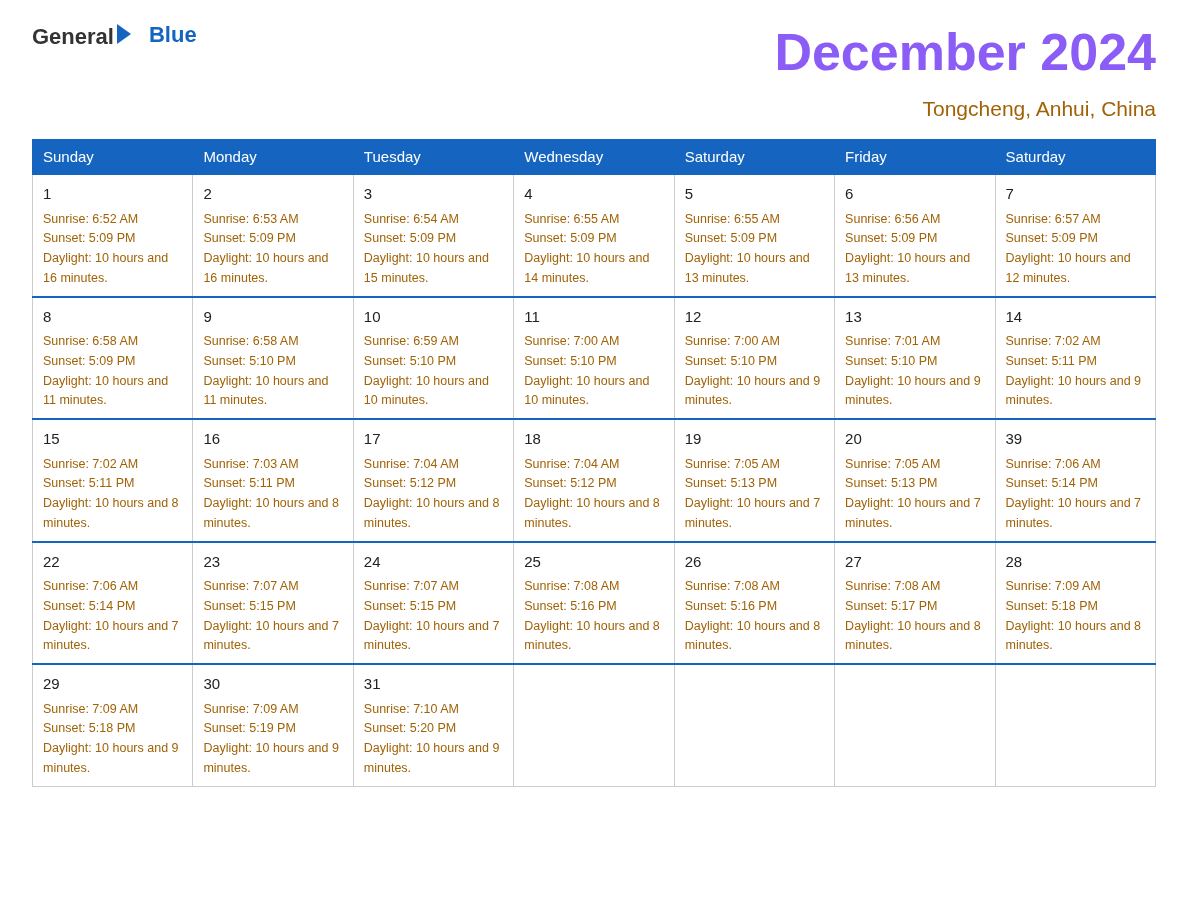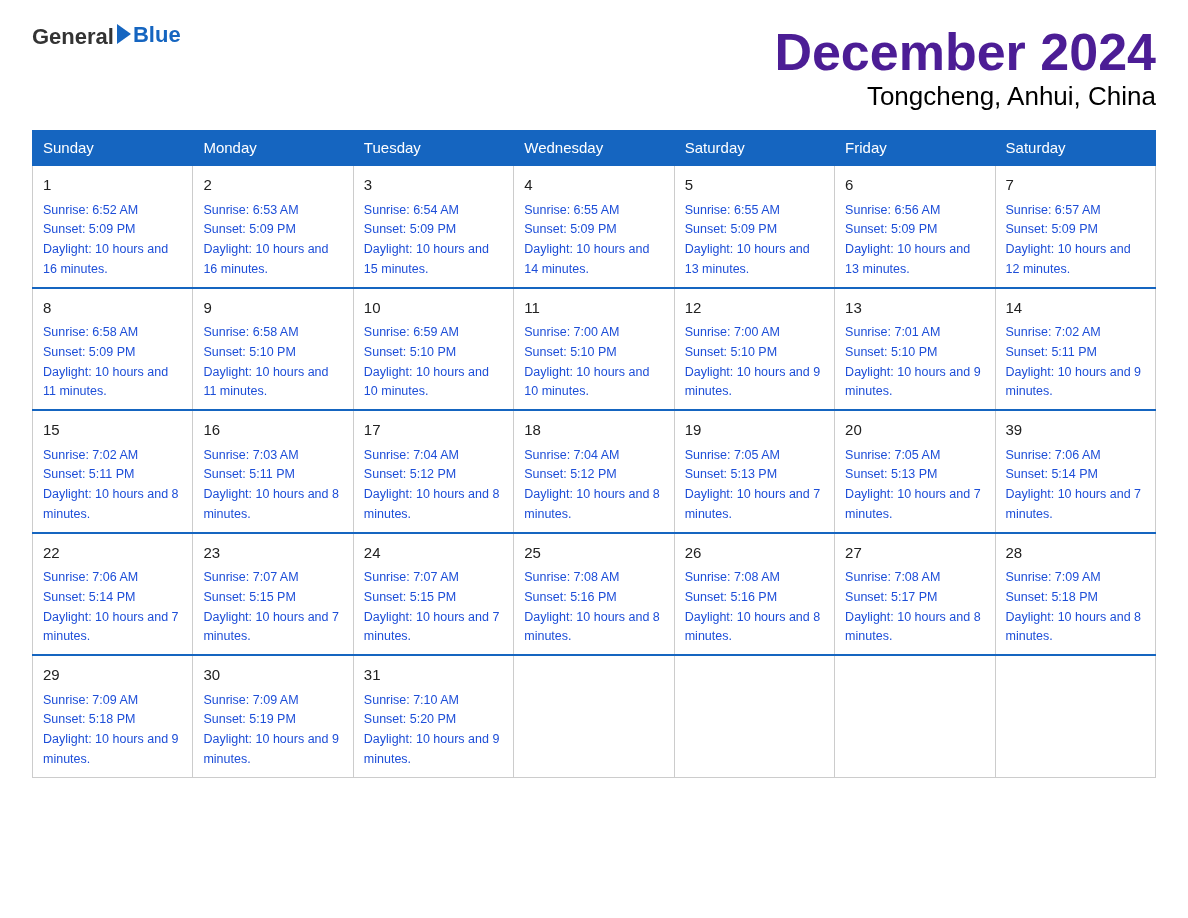--- a/index.html
+++ b/index.html
@@ -37,35 +37,35 @@
     }
     .logo-line1 {
       display: flex;
       align-items: center;
     }
     .logo-line2 {
       font-size: 22px;
       font-weight: bold;
       color: #1565c0;
       line-height: 1;
-      margin-left: 2px;
+      margin-left: 18px;
     }
     .title-block {
       text-align: right;
     }
     .month-title {
       font-size: 52px;
       font-weight: bold;
-      color: #4c1d95;
+      color: #8b5cf6;
       line-height: 1.1;
     }
     .location-title {
-      font-size: 26px;
-      color: #000000;
-      margin-top: 0;
+      font-size: 21px;
+      color: #a16207;
+      margin-top: 16px;
     }
     .calendar {
       width: 100%;
       border-collapse: collapse;
       padding-left: 46px;
     }
     .calendar th {
       background: #1565c0;
       color: #fff;
       padding: 8px 10px;
@@ -91,21 +91,21 @@
       border-top: 2px solid #1565c0;
     }
     .day-num {
       font-size: 15px;
       font-weight: normal;
       display: block;
       margin-bottom: 3px;
     }
     .day-info {
       font-size: 12.5px;
-      color: #1d4ed8;
+      color: #a16207;
       line-height: 1.5;
     }
     .empty-cell {
       background: #fff;
     }
   </style>
 </head>
 <body>
 
 <div class="header">

